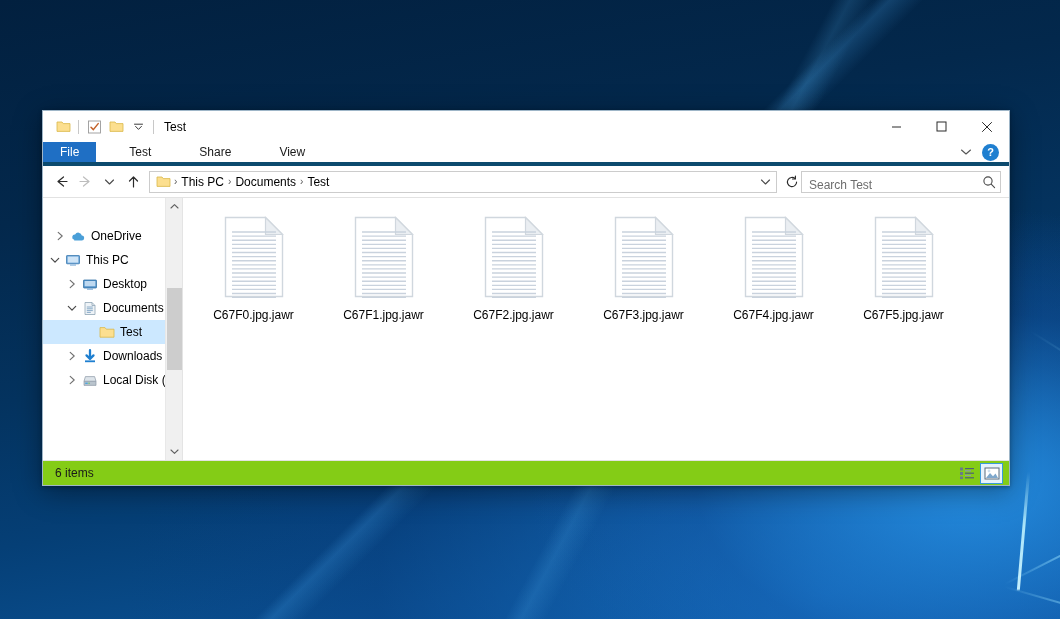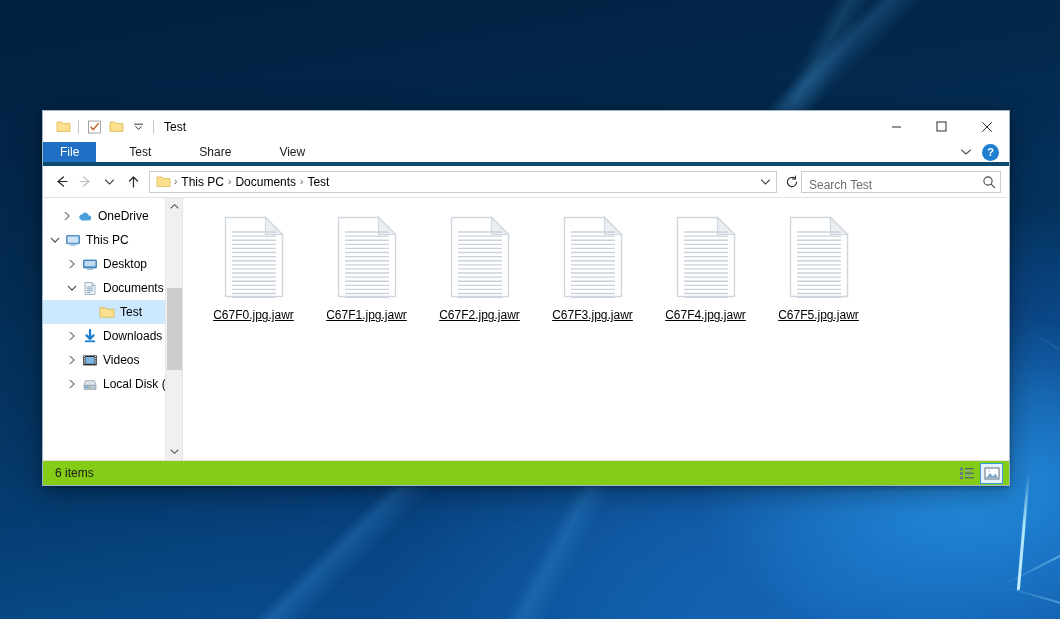--- a/index.html
+++ b/index.html
@@ -149,23 +149,22 @@
     top: 32%; height: 36%;
     background: #cdcdcd;
   }
 
   
   .content {
     flex: 1; background: #fff;
     border-left: 1px solid #e4e4e4;
     padding: 14px 0 0 14px;
     display: flex; flex-wrap: wrap; align-content: flex-start;
-    gap: 0;
+    gap: 17px;
     overflow: hidden;
-    text-decoration: underline;
   }
   .fileitem {
     width: 113px; height: 122px;
     display: flex; flex-direction: column; align-items: center;
     padding-top: 4px;
   }
   .fname {
     font-size: 12px; color: #000; margin-top: 7px;
     text-align: center; white-space: nowrap;
   }
@@ -325,21 +324,21 @@
           <path d="M9.2 9.2l3.4 3.4" stroke="#4a4a4a" stroke-width="1.1" stroke-linecap="round"></path>
         </svg>
       </span>
     </div>
   </div>
 
   <div class="body">
 
     <div class="sidebar">
       <div class="tree" id="tree">
-          <div class="trow" style="padding-left: 16px;">
+          <div class="trow" style="padding-left: 9px; margin-top: 20px;">
             <span class="twist">
               <svg width="9" height="10" viewBox="0 0 9 10">
                 <path d="M2.2 1.3L6.2 5l-4 3.7" fill="none" stroke="#707070" stroke-width="1.1" stroke-linecap="round" stroke-linejoin="round"></path>
               </svg>
             </span>
             <span class="ticon">
               <svg width="16" height="15" viewBox="0 0 16 15">
                 <path d="M4.2 11.6h7.3a2.5 2.5 0 0 0 .3-5 3.6 3.6 0 0 0-6.7-1.1 2.7 2.7 0 0 0-.9 5.3z" fill="#4a9fd8"></path>
               </svg>
             </span>
@@ -405,44 +404,20 @@
                 <path d="M2.2 1.3L6.2 5l-4 3.7" fill="none" stroke="#707070" stroke-width="1.1" stroke-linecap="round" stroke-linejoin="round"></path>
               </svg>
             </span>
             <span class="ticon">
               <svg width="16" height="15" viewBox="0 0 16 15">
                 <path d="M8 1.2v7.6M4.5 6.4L8 9.9l3.5-3.5" fill="none" stroke="#1e7fd0" stroke-width="2.3" stroke-linecap="round" stroke-linejoin="round"></path>
                 <rect x="3" y="11.4" width="10" height="1.8" fill="#1e7fd0"></rect>
               </svg>
             </span>
             <span class="tlabel">Downloads</span>
-          </div>
-          <div class="trow" style="padding-left: 21px;">
-            <span class="twist">
-              <svg width="9" height="10" viewBox="0 0 9 10">
-                <path d="M2.2 1.3L6.2 5l-4 3.7" fill="none" stroke="#707070" stroke-width="1.1" stroke-linecap="round" stroke-linejoin="round"></path>
-              </svg>
-            </span>
-            <span class="ticon">
-              <svg width="16" height="15" viewBox="0 0 16 15">
-                <rect x="1.2" y="2.4" width="13.6" height="10" fill="#2b2b2b"></rect>
-                <rect x="3.4" y="4" width="9.2" height="6.8" fill="#7eb5e0"></rect>
-                <g fill="#f0f0f0">
-                  <rect x="1.9" y="3" width="1.1" height="1.1"></rect>
-                  <rect x="1.9" y="5.2" width="1.1" height="1.1"></rect>
-                  <rect x="1.9" y="7.4" width="1.1" height="1.1"></rect>
-                  <rect x="1.9" y="9.6" width="1.1" height="1.1"></rect>
-                  <rect x="13" y="3" width="1.1" height="1.1"></rect>
-                  <rect x="13" y="5.2" width="1.1" height="1.1"></rect>
-                  <rect x="13" y="7.4" width="1.1" height="1.1"></rect>
-                  <rect x="13" y="9.6" width="1.1" height="1.1"></rect>
-                </g>
-              </svg>
-            </span>
-            <span class="tlabel">Videos</span>
           </div>
           <div class="trow" style="padding-left: 21px;">
             <span class="twist">
               <svg width="9" height="10" viewBox="0 0 9 10">
                 <path d="M2.2 1.3L6.2 5l-4 3.7" fill="none" stroke="#707070" stroke-width="1.1" stroke-linecap="round" stroke-linejoin="round"></path>
               </svg>
             </span>
             <span class="ticon">
               <svg width="16" height="15" viewBox="0 0 16 15">
                 <path d="M2 8.2h12v4.2H2z" fill="#b9c4cd" stroke="#8d9aa6" stroke-width=".7"></path>

